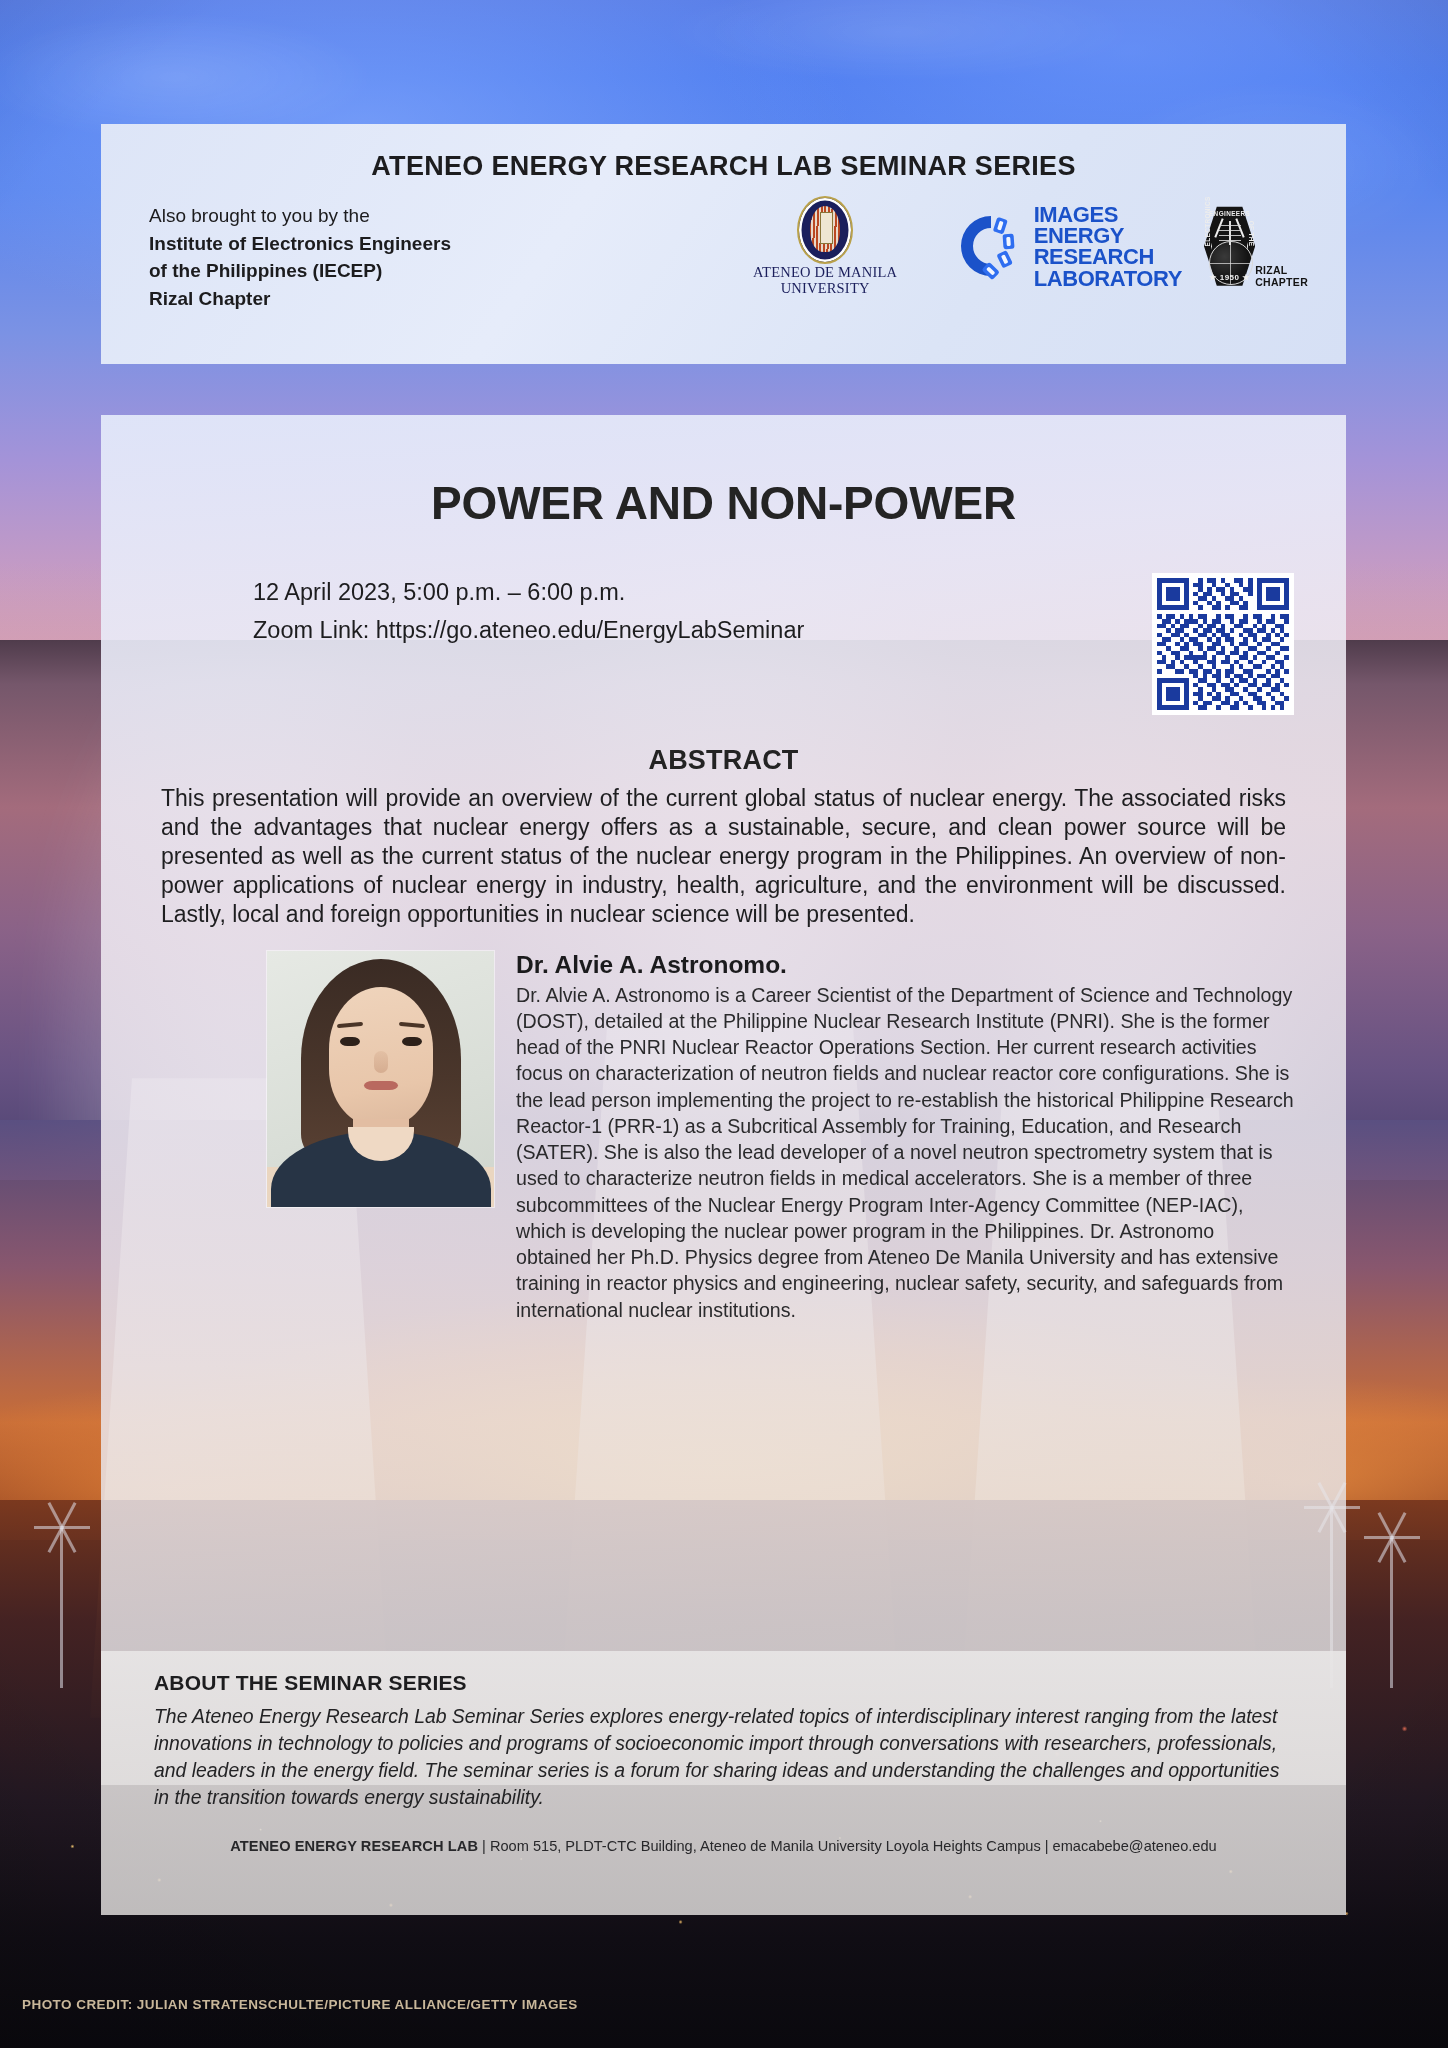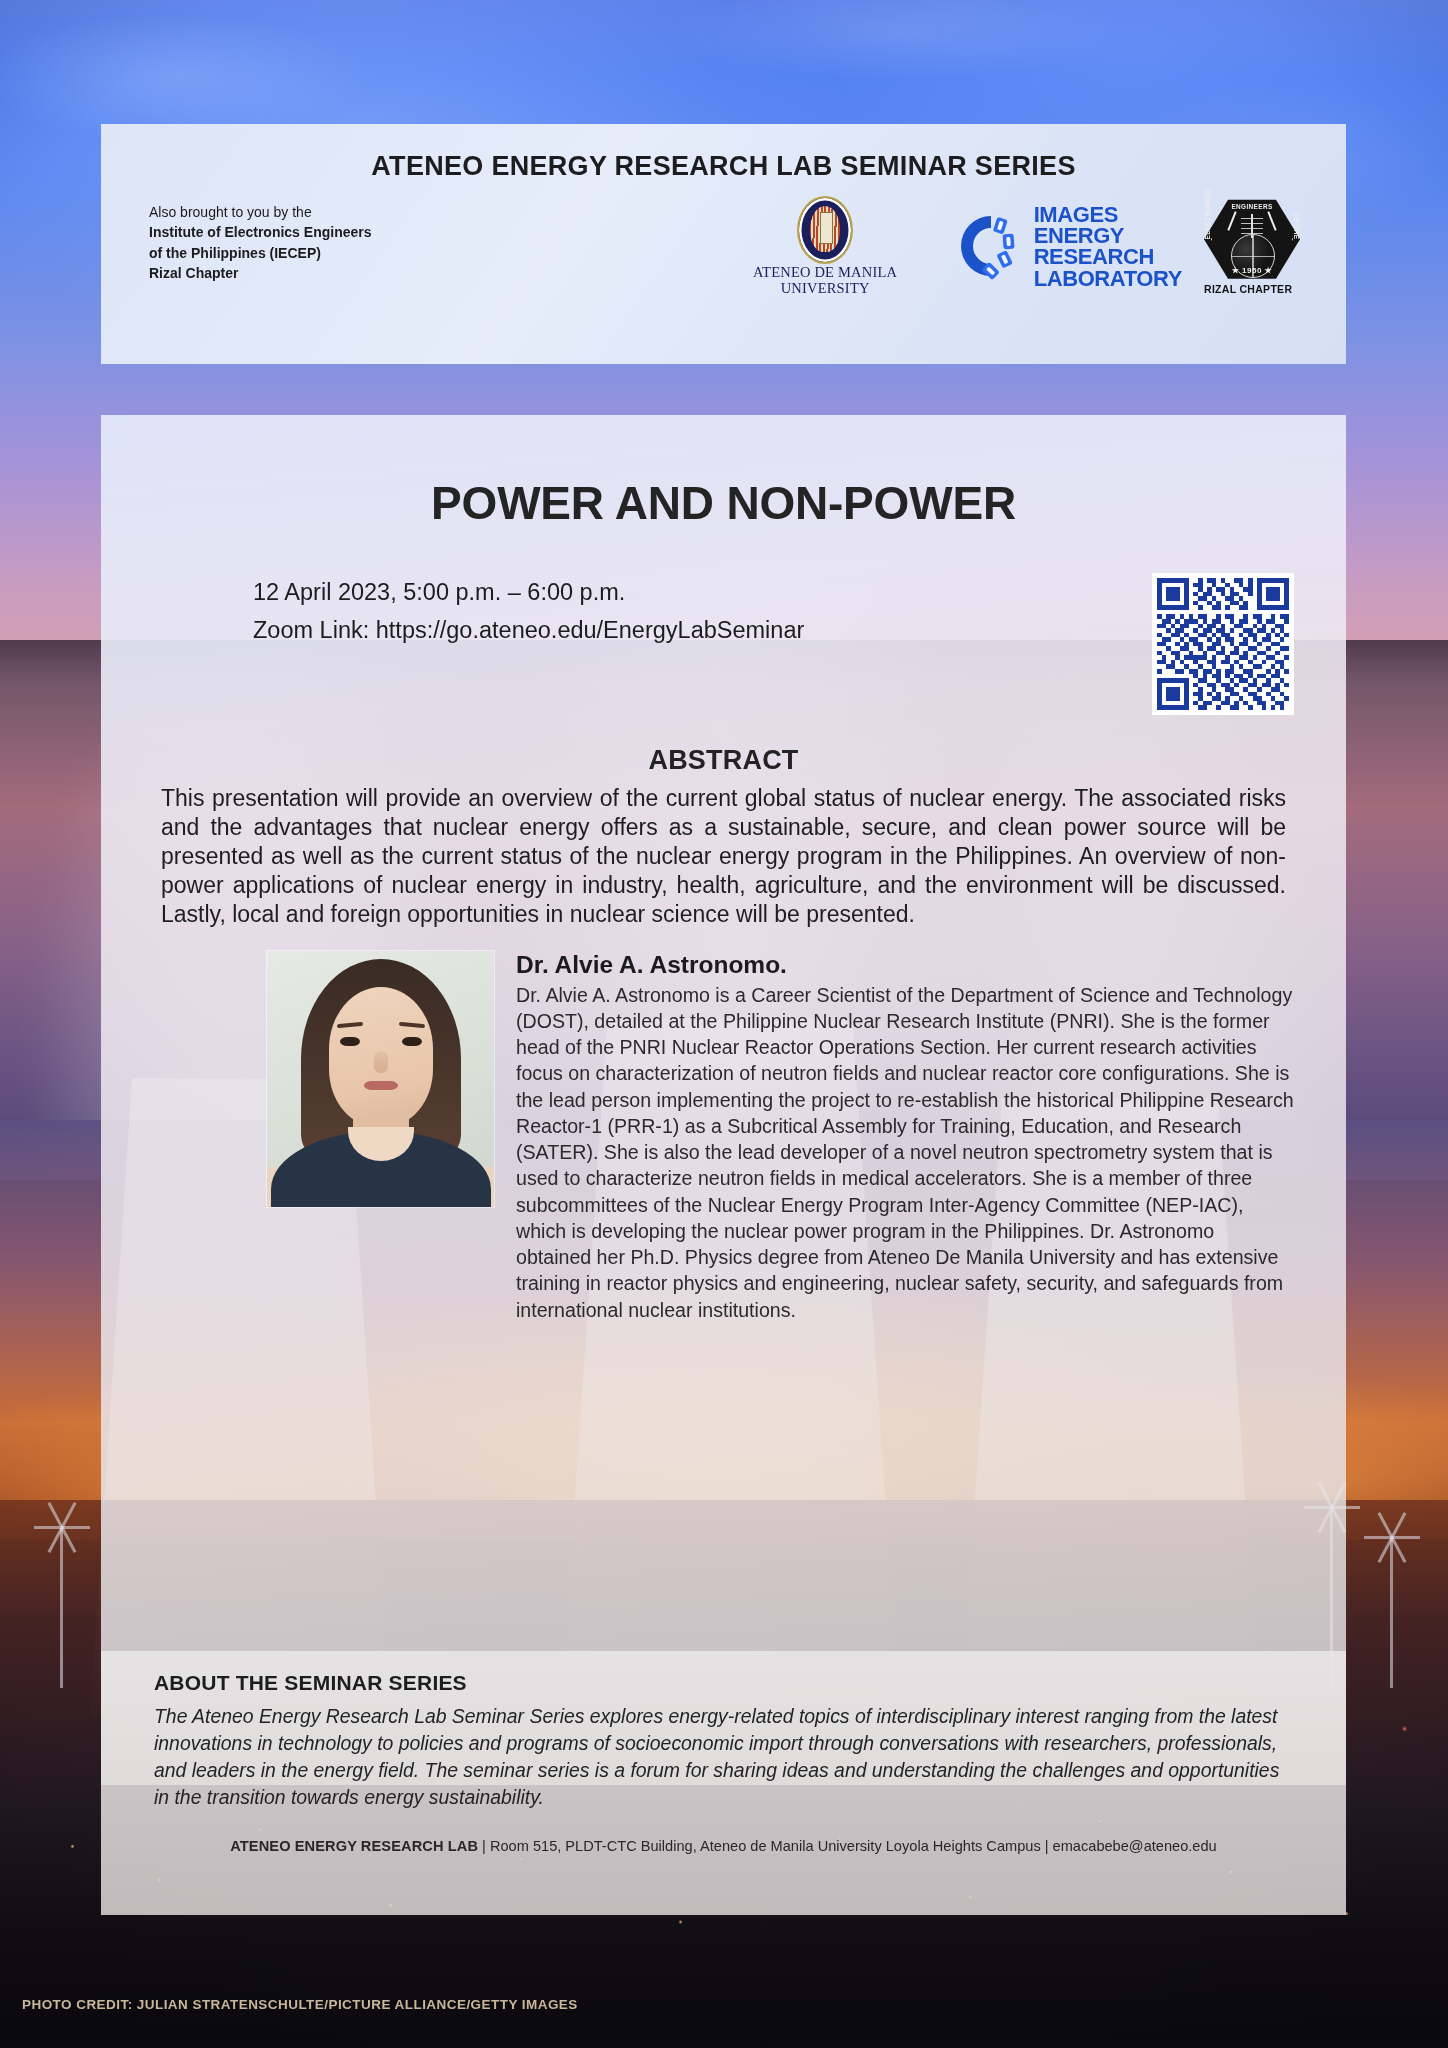--- a/index.html
+++ b/index.html
@@ -106,21 +106,21 @@
 
   #header-panel{
     left:101px;top:124px;width:1245px;height:240px;
     background:linear-gradient(125deg,#dde5f7 0%,#e6ecfa 38%,#dbe4f6 70%,#d6e0f5 100%);
   }
   .header-title{
     text-align:center;font-weight:800;font-size:27px;letter-spacing:.3px;
     color:#1d1d1f;padding-top:27px;
   }
   .header-body{display:flex;align-items:flex-start;padding:14px 28px 0 48px;}
-  .iecep-text{font-size:14px;color:#1c1c1e;line-height:1.45;flex:0 0 430px;padding-top:6px;}
+  .iecep-text{font-size:19px;color:#1c1c1e;line-height:1.45;flex:0 0 430px;padding-top:6px;}
   .iecep-text .b{font-weight:800;}
   .logos{flex:1;display:flex;align-items:center;justify-content:flex-end;gap:22px;padding-right:10px;}
 
   
   .admu{display:flex;flex-direction:column;align-items:center;width:215px;}
   .admu-seal{width:56px;height:68px;position:relative;}
   .admu-seal .oval{
     position:absolute;inset:0;border-radius:50%;
     background:#1b1f5c;border:2.2px solid #b9a14a;
     box-shadow:inset 0 0 0 2.5px #fff, inset 0 0 0 4.5px #1b1f5c;
@@ -142,21 +142,21 @@
     text-align:center;font-family:"Liberation Serif",serif;color:#1b1f5c;
     font-size:14.5px;line-height:1.12;letter-spacing:.2px;
   }
 
   
   .aerl{display:flex;align-items:center;gap:7px;}
   .aerl-mark{width:72px;height:72px;position:relative;}
   .aerl-txt{font-weight:800;color:#1b52c9;font-size:22px;line-height:.97;letter-spacing:-.4px;}
 
   
-  .iecep-badge{width:104px;display:flex;flex-direction:column;align-items:flex-start;}
+  .iecep-badge{width:104px;display:flex;flex-direction:row;align-items:flex-end;}
   .hexwrap{width:96px;height:84px;position:relative;}
   .hex{
     position:absolute;inset:0;background:#141414;
     clip-path:polygon(25% 3%,75% 3%,100% 50%,75% 97%,25% 97%,0% 50%);
   }
   .hex-inner{
     position:absolute;inset:7px;border:1.6px solid #e8e8e8;
     clip-path:polygon(25% 3%,75% 3%,100% 50%,75% 97%,25% 97%,0% 50%);
   }
   .hex-globe{

